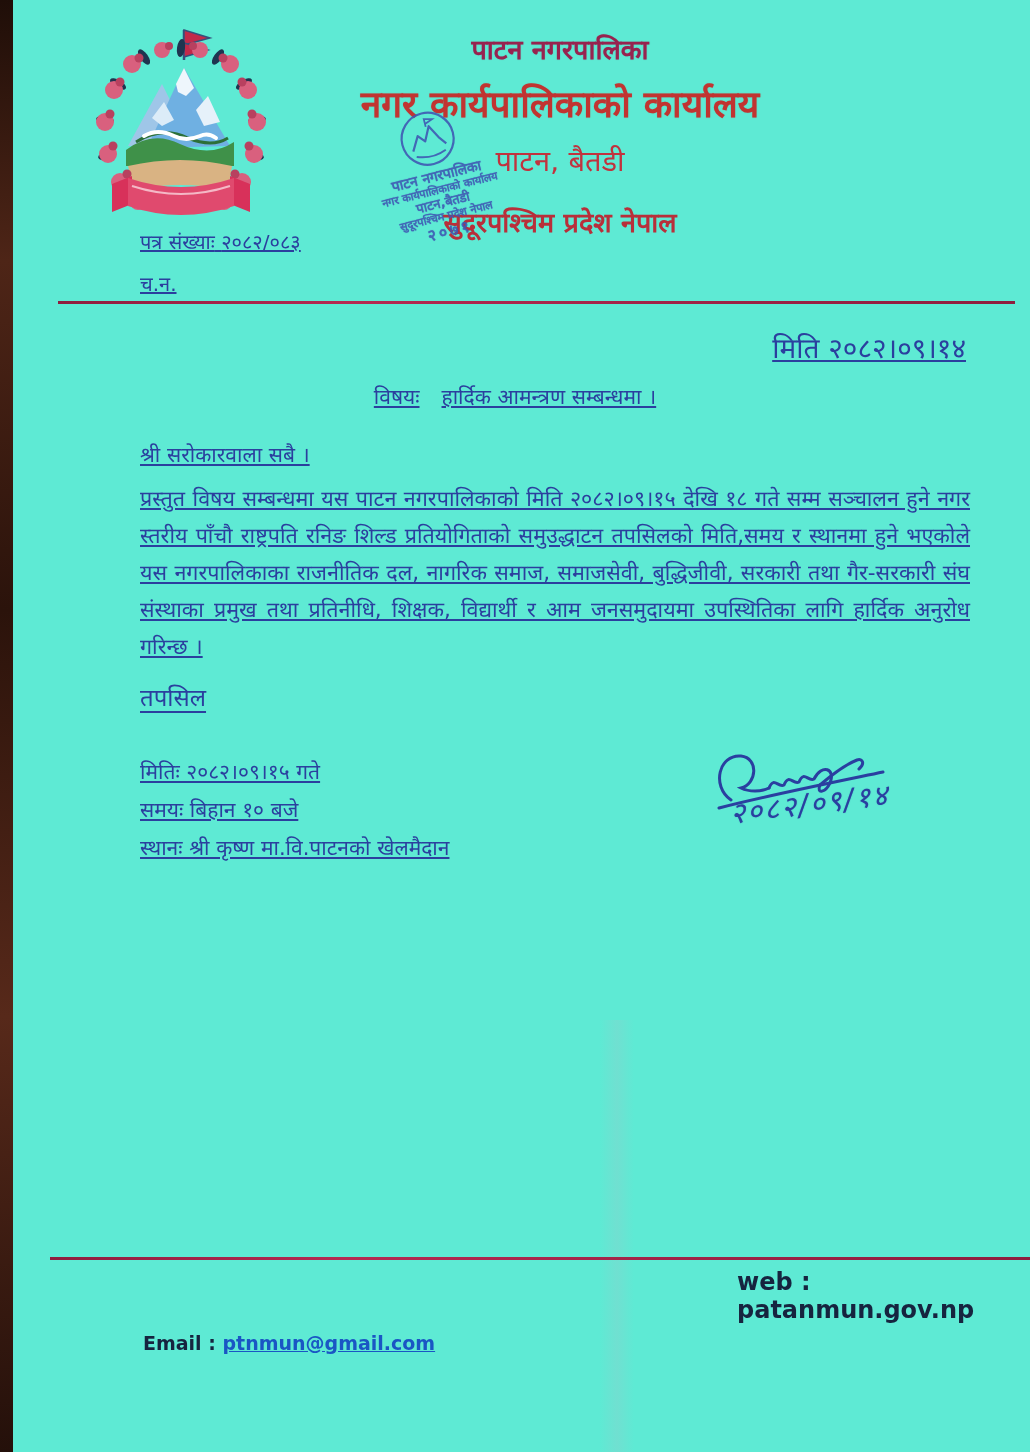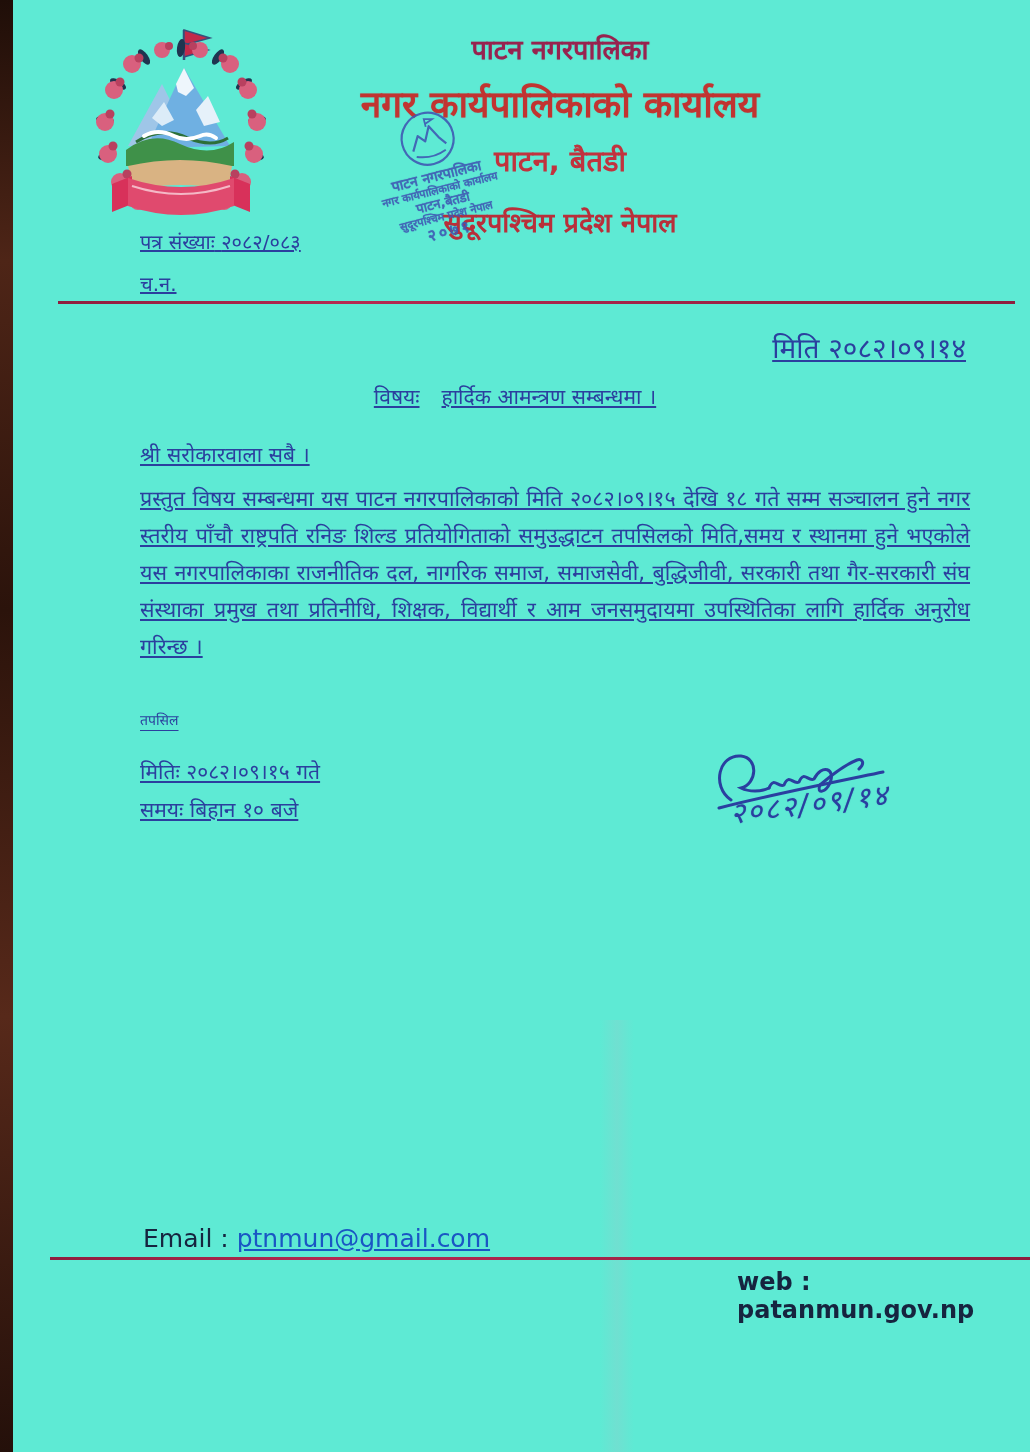--- a/index.html
+++ b/index.html
@@ -19,21 +19,21 @@
   .scan-crease{
     position:absolute;top:1020px;left:600px;width:34px;height:432px;
     background:linear-gradient(90deg,rgba(176,188,198,0) 0%,rgba(176,188,198,0.22) 50%,rgba(176,188,198,0) 100%);
     pointer-events:none;
   }
   
   .logo{position:absolute;left:92px;top:26px;width:178px;height:204px;}
   .head-block{position:absolute;left:290px;top:30px;width:540px;text-align:center;}
   .head-municipality{font-size:27px;font-weight:bold;color:#97234f;margin:0 0 10px 0;text-shadow:0 0 1px rgba(151,35,79,.35);}
   .head-office{font-size:37px;font-weight:bold;color:#c13431;margin:0 0 12px 0;text-shadow:0 0 1px rgba(193,52,49,.4);}
-  .head-place{font-size:29px;font-weight:bold;color:#c1333e;margin:0 0 24px 0;}
+  .head-place{font-size:29px;font-weight:normal;color:#c1333e;margin:0 0 24px 0;}
   .head-province{font-size:27px;font-weight:bold;color:#b82f3a;margin:0;}
   
   .stamp{
     position:absolute;left:330px;top:108px;width:225px;height:185px;
     transform:rotate(-14deg);
     color:#3f57b3;opacity:.88;text-align:center;
     text-shadow:0 0 1px rgba(63,87,179,.65);
     line-height:1.12;
   }
   .stamp .emblem{display:block;margin:0 auto 2px auto;}
@@ -51,39 +51,39 @@
   .rule-bottom{left:50px;top:1257px;width:980px;}
   .date-line{position:absolute;right:64px;top:328px;font-size:28px;}
   .subject-line{position:absolute;left:0;top:382px;width:1030px;text-align:center;font-size:21px;}
   .subject-line .lbl{margin-right:22px;}
   .salutation{position:absolute;left:140px;top:440px;font-size:21px;}
   .body-par{
     position:absolute;left:140px;top:480px;width:830px;
     font-size:21.5px;line-height:37px;text-align:justify;
   }
   
-  .details-head{position:absolute;left:140px;top:710px;font-size:14px;text-decoration:underline;text-underline-offset:5px;}
+  .details-head{position:absolute;left:140px;top:680px;font-size:24px;text-decoration:underline;text-underline-offset:5px;}
   .det-date{position:absolute;left:140px;top:757px;font-size:21px;}
   .det-time{position:absolute;left:140px;top:795px;font-size:21px;}
   .det-venue{position:absolute;left:140px;top:833px;font-size:21px;}
   
   .sig-scribble{position:absolute;left:705px;top:742px;}
   .sig-date{
     position:absolute;left:730px;top:793px;
     font-size:29px;font-style:italic;letter-spacing:2px;
     color:#2a3fa0;transform:rotate(-7deg);transform-origin:left center;
     text-shadow:0 0 1px rgba(42,63,160,.5);
   }
   .sig-title{
     position:absolute;left:665px;top:848px;width:280px;text-align:center;
     font-size:23px;font-weight:bold;color:#2b49ad;
     text-shadow:0 0 1px rgba(43,73,173,.55);
   }
   
-  .footer-email{position:absolute;left:143px;top:1224px;font-size:25px;font-weight:normal;color:#16243f;}
+  .footer-email{position:absolute;left:143px;top:1332px;font-size:19px;font-weight:bold;color:#16243f;}
   .footer-email a{color:#1a56c4;text-decoration:underline;cursor:pointer;}
   .footer-web{position:absolute;left:737px;top:1268px;font-size:24px;font-weight:bold;color:#16243f;}
 </style>
 </head>
 <body>
 
 <div id="page">
 
   <div class="edge-strip"></div>
   <div class="scan-crease"></div>
@@ -199,20 +199,21 @@
     <span class="lbl">विषयः</span><span>हार्दिक आमन्त्रण सम्बन्धमा ।</span>
   </div>
 
   <div class="salutation ink">श्री सरोकारवाला सबै ।</div>
 
   <div class="body-par ink">प्रस्तुत विषय सम्बन्धमा यस पाटन नगरपालिकाको मिति २०८२।०९।१५ देखि १८ गते सम्म सञ्चालन हुने नगर स्तरीय पाँचौ राष्ट्रपति रनिङ शिल्ड प्रतियोगिताको समुउद्धाटन  तपसिलको मिति,समय र स्थानमा हुने भएकोले यस नगरपालिकाका राजनीतिक दल, नागरिक समाज, समाजसेवी, बुद्धिजीवी, सरकारी तथा गैर-सरकारी संघ संस्थाका प्रमुख तथा प्रतिनीधि, शिक्षक, विद्यार्थी र आम जनसमुदायमा उपस्थितिका लागि हार्दिक अनुरोध गरिन्छ ।</div>
 
   <div class="details-head ink">तपसिल</div>
   <div class="det-date ink">मितिः २०८२।०९।१५ गते</div>
   <div class="det-time ink">समयः बिहान १० बजे</div>
+  <div class="det-venue ink">स्थानः श्री कृष्ण मा.वि.पाटनको खेलमैदान</div>
 
   <svg class="sig-scribble" width="210" height="80" viewBox="0 0 210 80" xmlns="http://www.w3.org/2000/svg">
     <g fill="none" stroke="#2a3fa0" stroke-width="3" stroke-linecap="round">
       <path d="M26,58 C6,44 14,12 36,14 C54,16 52,42 36,46 C44,50 56,50 64,46"></path>
       <path d="M64,46 c5,-12 9,0 15,-3 c5,-12 9,0 15,-3 c5,-12 9,0 15,-3 c8,-16 22,-10 16,4 c-4,9 -14,12 -10,2"></path>
       <path d="M115,43 C130,30 142,22 152,18 C158,16 160,22 154,27"></path>
       <path d="M14,66 C60,54 120,42 178,30"></path>
     </g>
   </svg>
   <div class="sig-date">२०८२/०९/१४</div>

